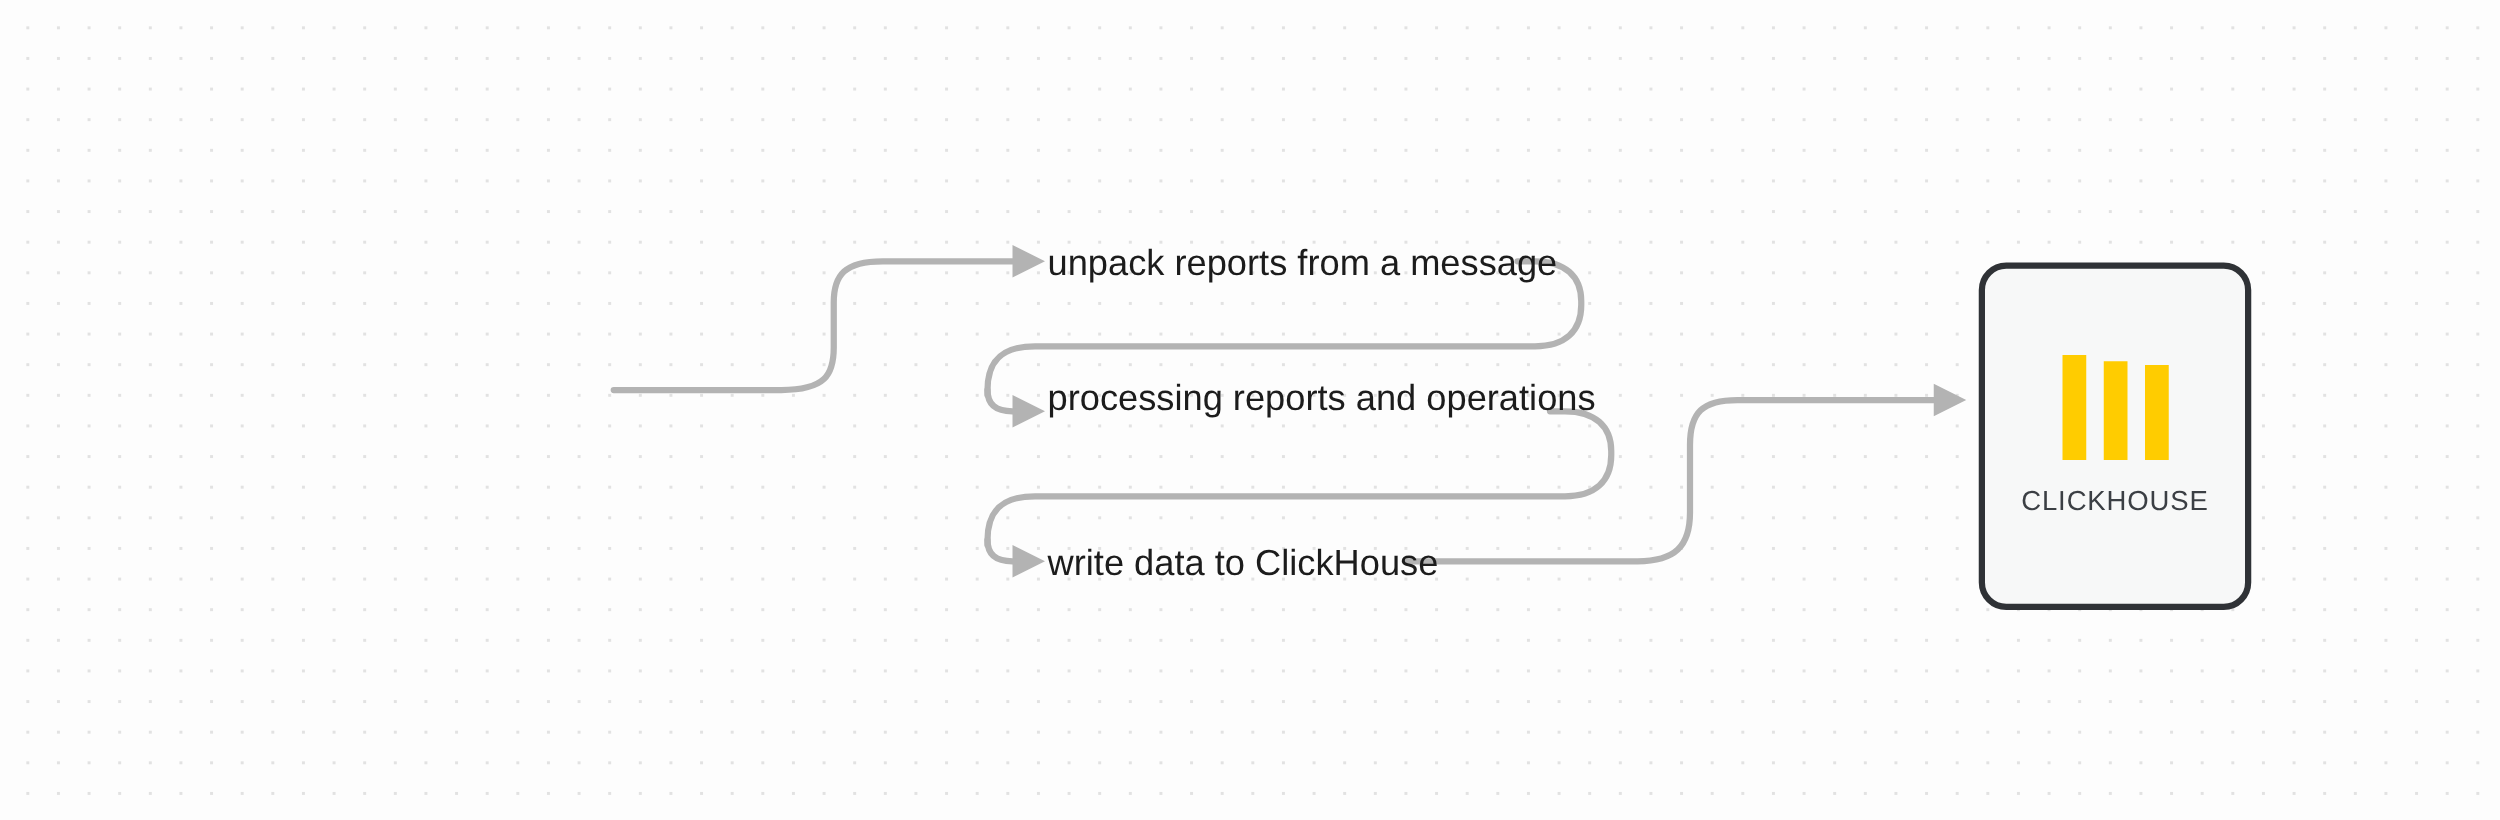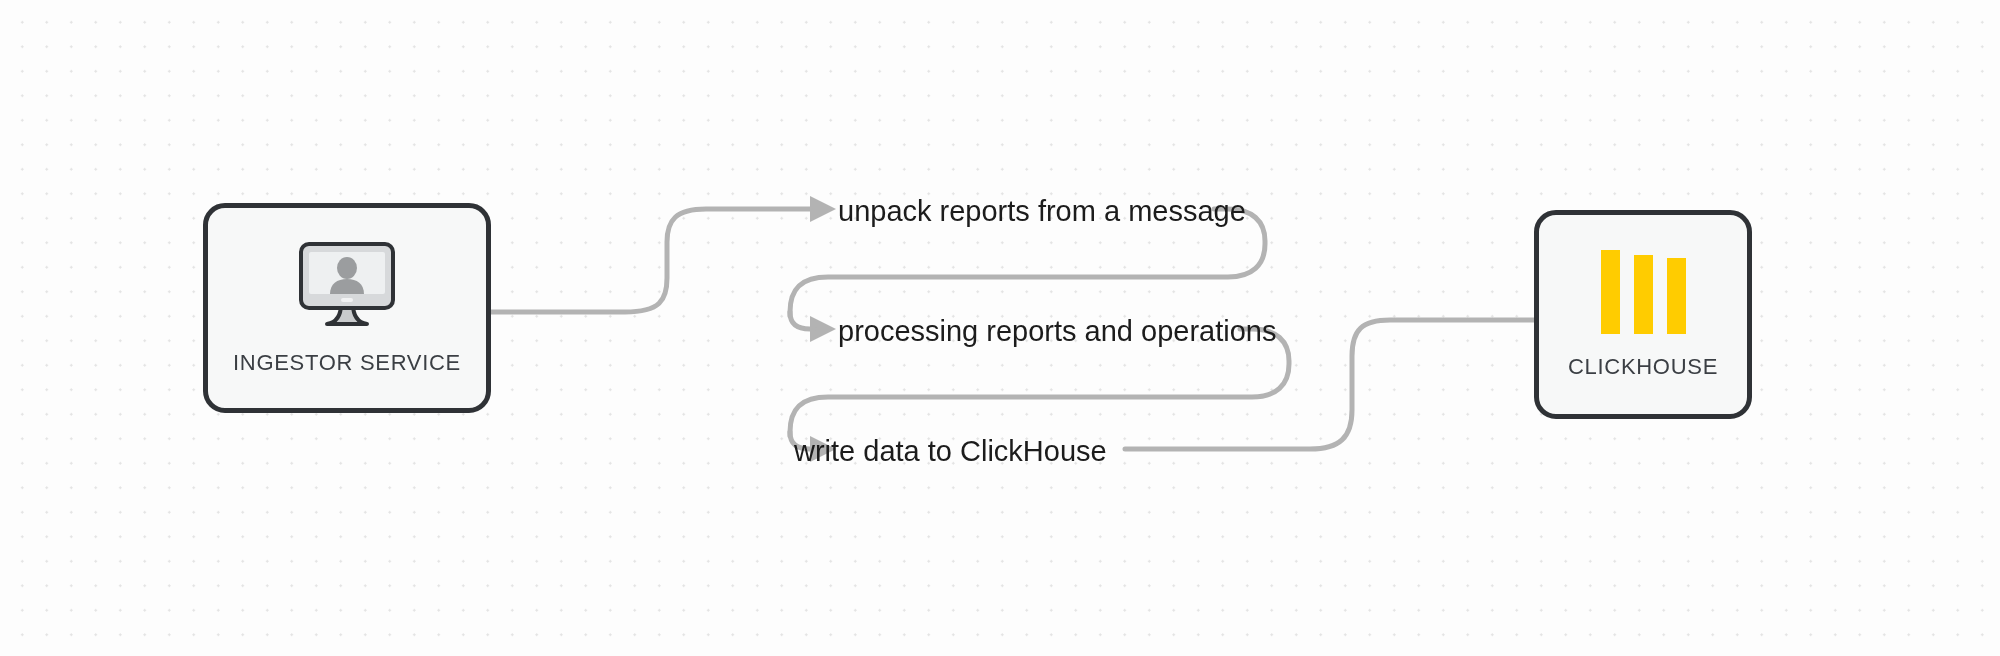--- a/index.html
+++ b/index.html
@@ -31,24 +31,24 @@
     align-items: center;
     justify-content: center;
   }
   #node-ingestor {
     left: 203px;
     top: 203px;
     width: 288px;
     height: 210px;
   }
   #node-clickhouse {
-    left: 1534px;
+    left: 1583px;
     top: 210px;
     width: 218px;
-    height: 209px;
+    height: 278px;
   }
   .node-label {
     font-size: 22px;
     letter-spacing: 0.7px;
     color: #3b3f44;
     text-align: center;
     white-space: nowrap;
   }
   #node-ingestor .node-label { margin-top: 18px; }
   #node-clickhouse .node-label { margin-top: 20px; }
@@ -90,22 +90,22 @@
   
   .edge-label {
     position: absolute;
     font-size: 29px;
     color: #1c1c1c;
     white-space: nowrap;
     line-height: 1;
     background: transparent;
   }
   #edge-label-1 { left: 838px; top: 197px; }
-  #edge-label-2 { left: 838px; top: 317px; }
-  #edge-label-3 { left: 794px; top: 437px; text-align: center; }
+  #edge-label-2 { left: 838px; top: 305px; }
+  #edge-label-3 { left: 838px; top: 437px; text-align: center; }
 </style>
 </head>
 <body>
 
 <div id="canvas">
 
   <svg id="wires" viewBox="0 0 2000 656" width="2000" height="656">
 
     <path class="wire" d="M 491 312
              L 625 312
@@ -139,39 +139,20 @@
 
     <path class="wire" d="M 1125 449
              L 1310 449
              C 1340 449 1352 437 1352 410
              L 1352 356
              C 1352 330 1362 320 1390 320
              L 1555 320"></path>
     <polygon class="arrow-head" points="1547,307 1573,320 1547,333"></polygon>
   </svg>
 
-  <div class="node" id="node-ingestor">
-    <span>
-      <svg class="monitor-icon" width="100" height="92" viewBox="0 0 100 92">
-
-        <path d="M30 84 C42 82 44 72 44 64 L56 64 C56 72 58 82 70 84 Z" fill="#c9cbcd" stroke="#2f3236" stroke-width="4" stroke-linejoin="round"></path>
-
-        <rect x="4" y="4" width="92" height="64" rx="8" fill="#d7d9db" stroke="#2f3236" stroke-width="4"></rect>
-
-        <rect x="12" y="12" width="76" height="42" rx="2" fill="#eef0f1"></rect>
-
-        <rect x="44" y="58" width="12" height="4" rx="2" fill="#f2f3f4"></rect>
-
-        <ellipse cx="50" cy="28" rx="10" ry="11" fill="#9b9d9f"></ellipse>
-
-        <path d="M33 54 C33 44 40 39 50 39 C60 39 67 44 67 54 Z" fill="#9b9d9f"></path>
-      </svg>
-    </span>
-    <div class="node-label">INGESTOR SERVICE</div>
-  </div>
 
   <div class="node" id="node-clickhouse">
     <span class="ch-bars">
       <span class="ch-bar tall"></span>
       <span class="ch-bar mid"></span>
       <span class="ch-bar short"></span>
     </span>
     <div class="node-label">CLICKHOUSE</div>
   </div>
 

